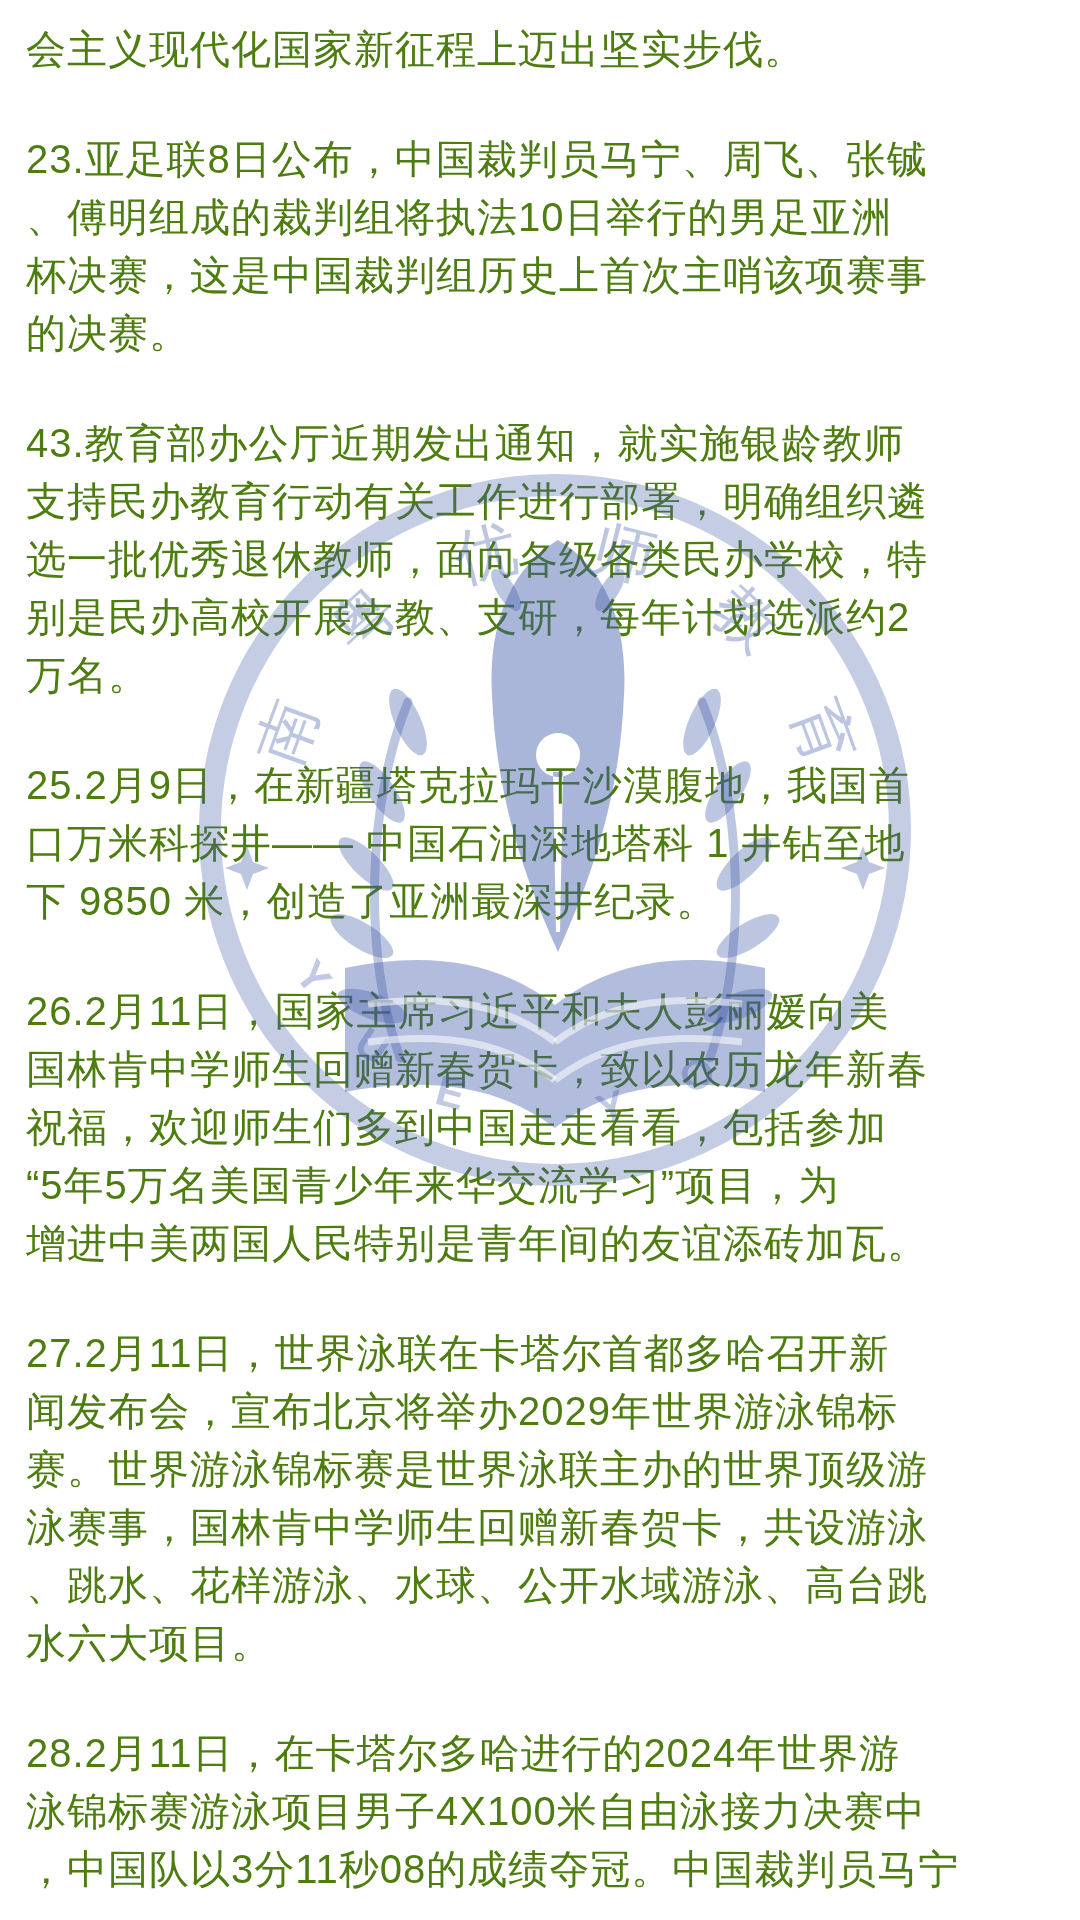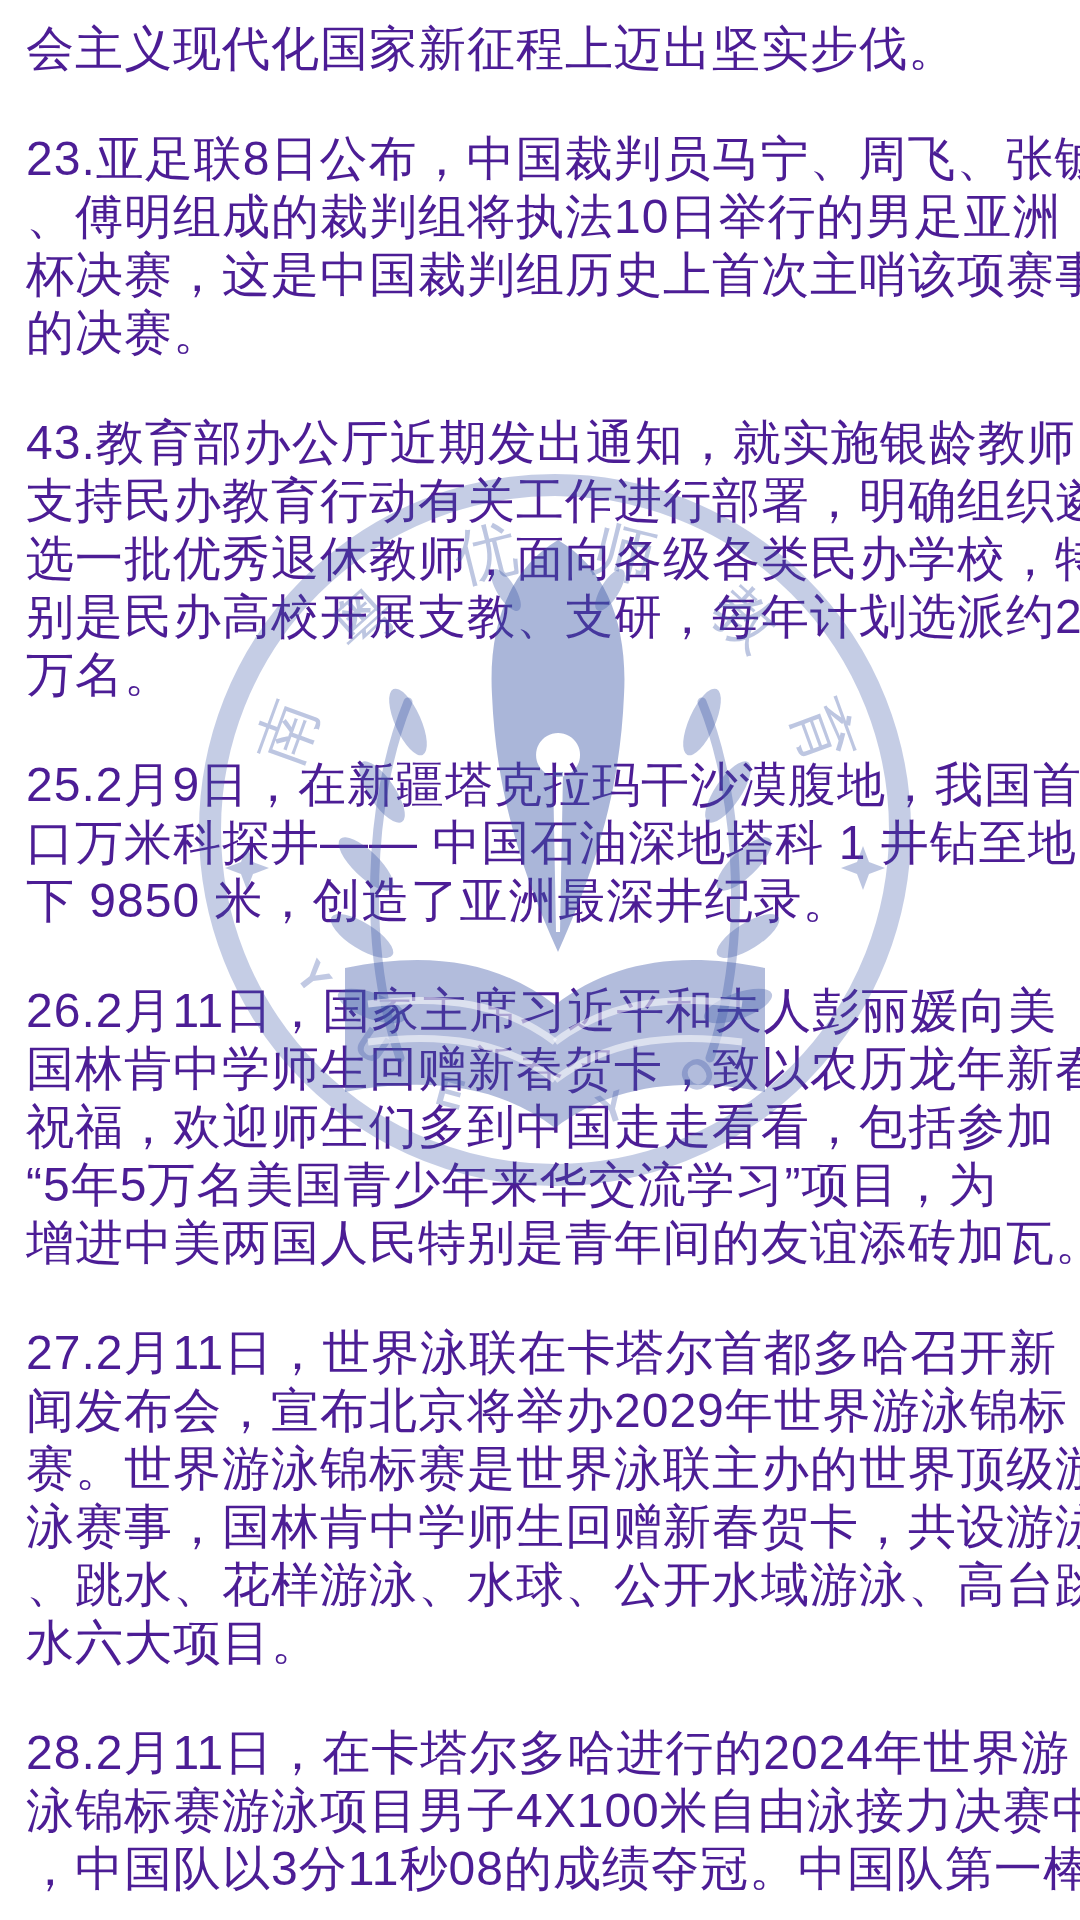--- a/index.html
+++ b/index.html
@@ -14,24 +14,24 @@
   .text-layer{
     position:absolute;
     left:0;top:0;
     width:1080px;
     padding:20px 26px 0 26px;
     box-sizing:border-box;
     z-index:1;
   }
   .para{
     margin:0 0 52px 0;
-    font-size:48px;
+    font-size:40px;
     line-height:58px;
     font-weight:500;
-    color:#4c1d95;
+    color:#4d7c0f;
     white-space:pre;           
     letter-spacing:1px;
   }
   .watermark{
     position:absolute;
     left:0;top:0;
     z-index:2;                 
     pointer-events:none;
   }
   .wm-ring{fill:none;stroke:rgba(62,88,168,0.30);stroke-width:22;}
@@ -68,21 +68,21 @@
 “5年5万名美国青少年来华交流学习”项目，为
 增进中美两国人民特别是青年间的友谊添砖加瓦。</p>
     <p class="para">27.2月11日，世界泳联在卡塔尔首都多哈召开新
 闻发布会，宣布北京将举办2029年世界游泳锦标
 赛。世界游泳锦标赛是世界泳联主办的世界顶级游
 泳赛事，国林肯中学师生回赠新春贺卡，共设游泳
 、跳水、花样游泳、水球、公开水域游泳、高台跳
 水六大项目。</p>
     <p class="para">28.2月11日，在卡塔尔多哈进行的2024年世界游
 泳锦标赛游泳项目男子4X100米自由泳接力决赛中
-，中国队以3分11秒08的成绩夺冠。中国队第一棒</p>
+，中国队以3分11秒08的成绩夺冠。中国裁判员马宁</p>
   </div>
 
   <svg class="watermark" width="1080" height="1920" viewBox="0 0 1080 1920" aria-hidden="true">
     <defs>
       <path id="latin-arc" d="M 313 999 A 295 295 0 0 0 797 999" fill="none"></path>
     </defs>
 
     <circle class="wm-ring" cx="555" cy="830" r="345"></circle>
 
     <g>

